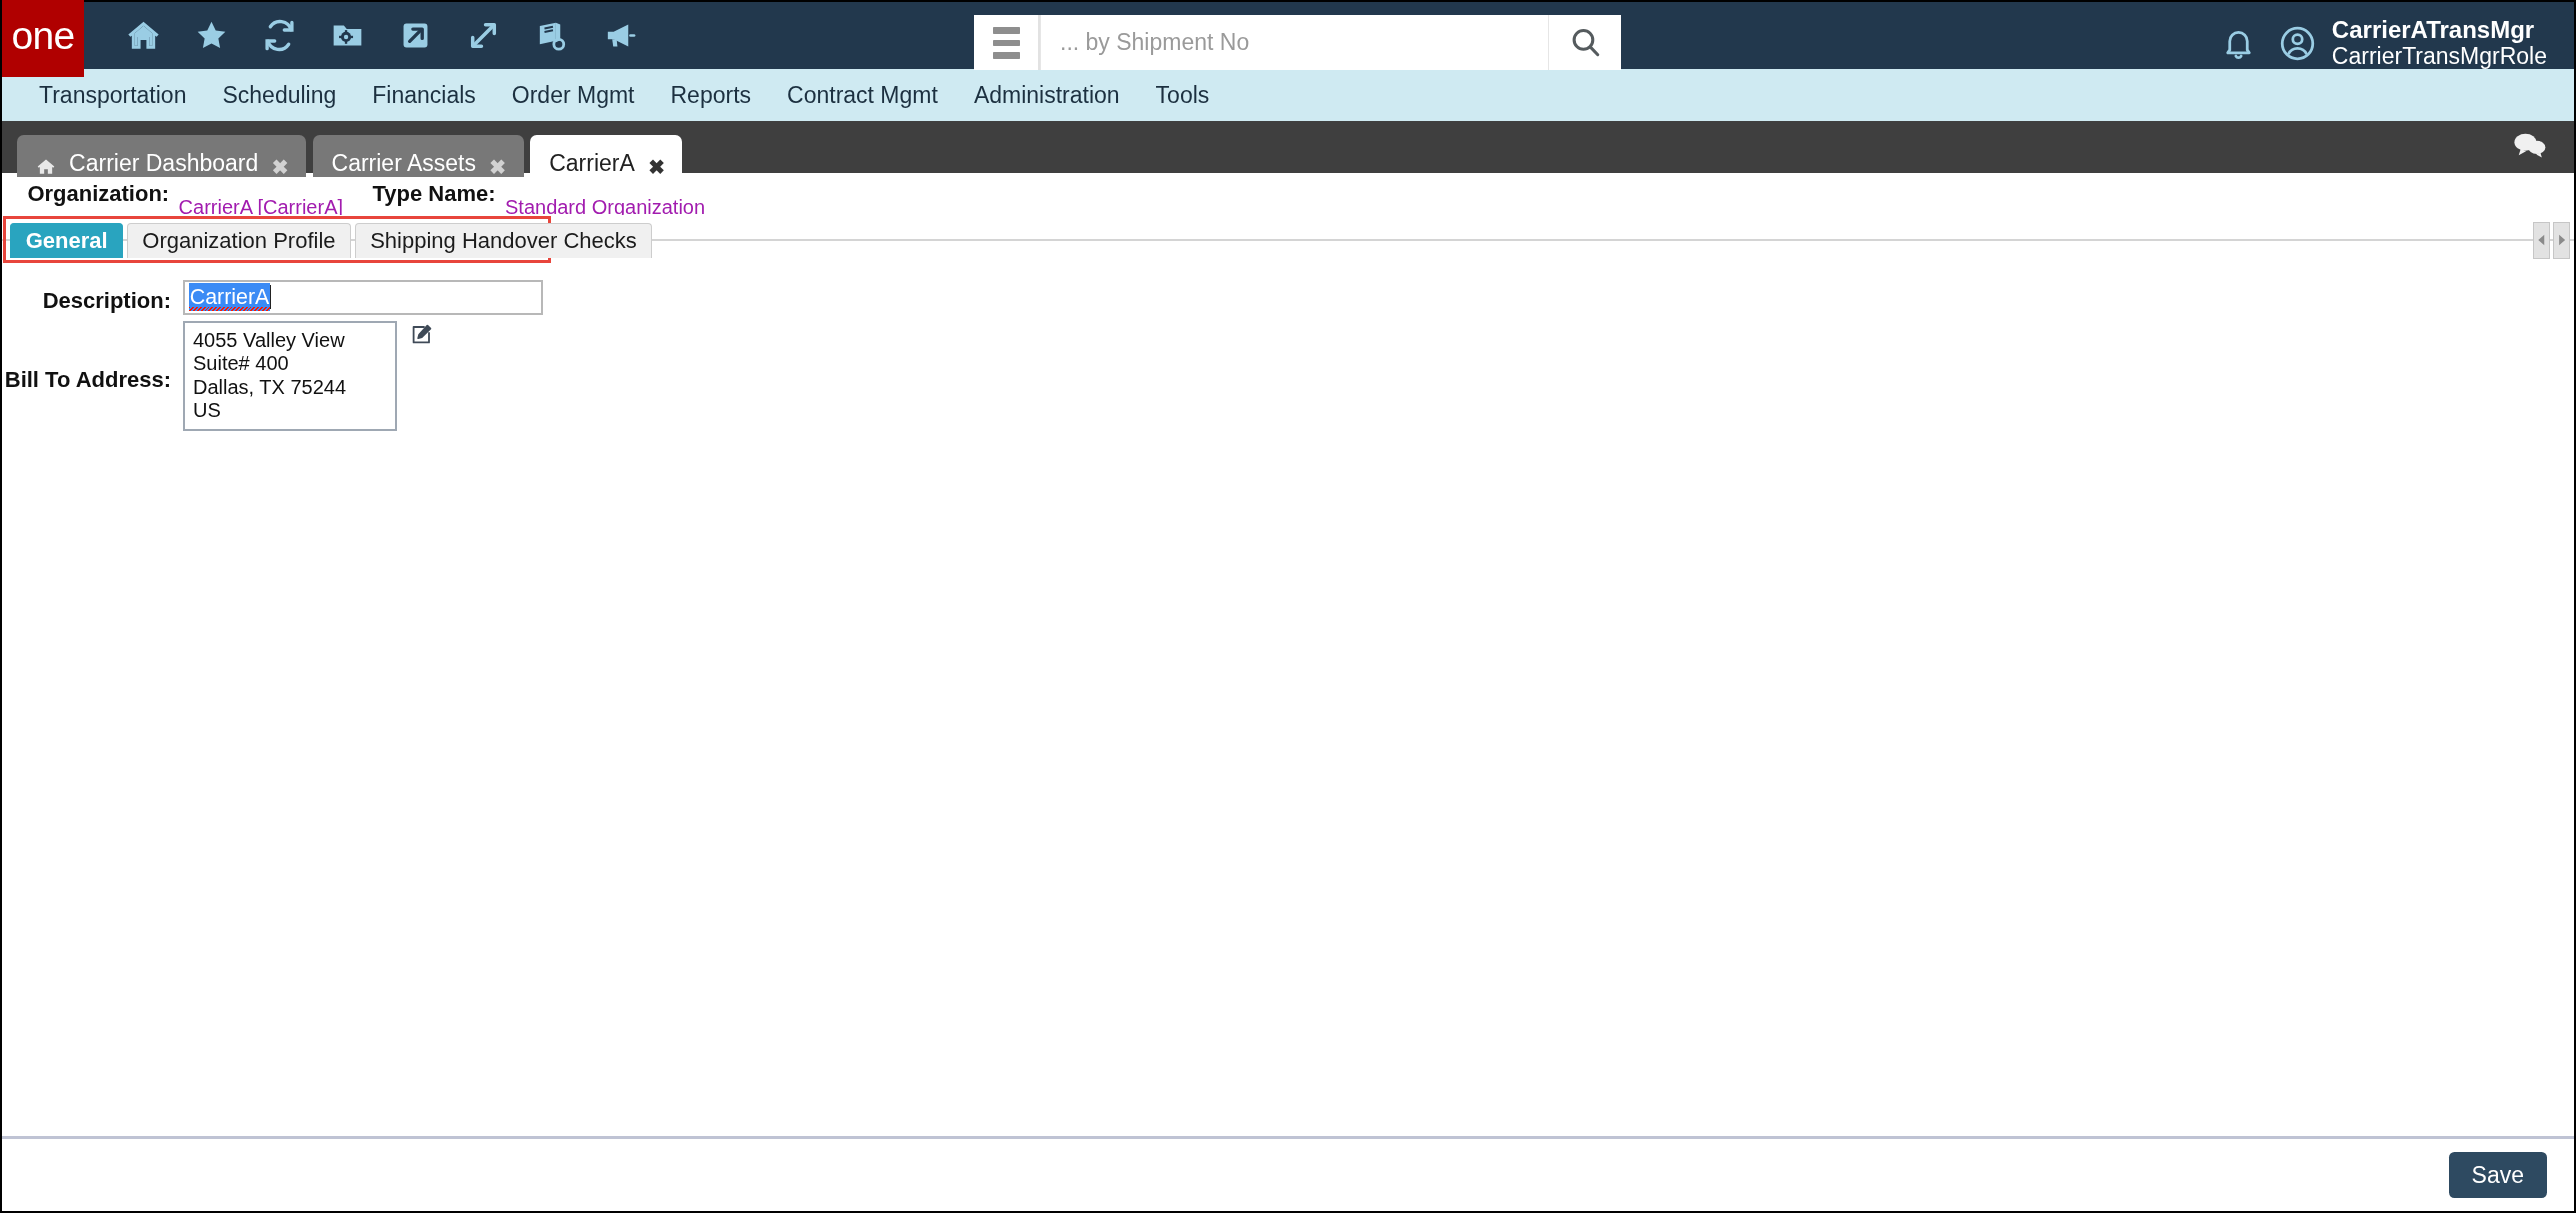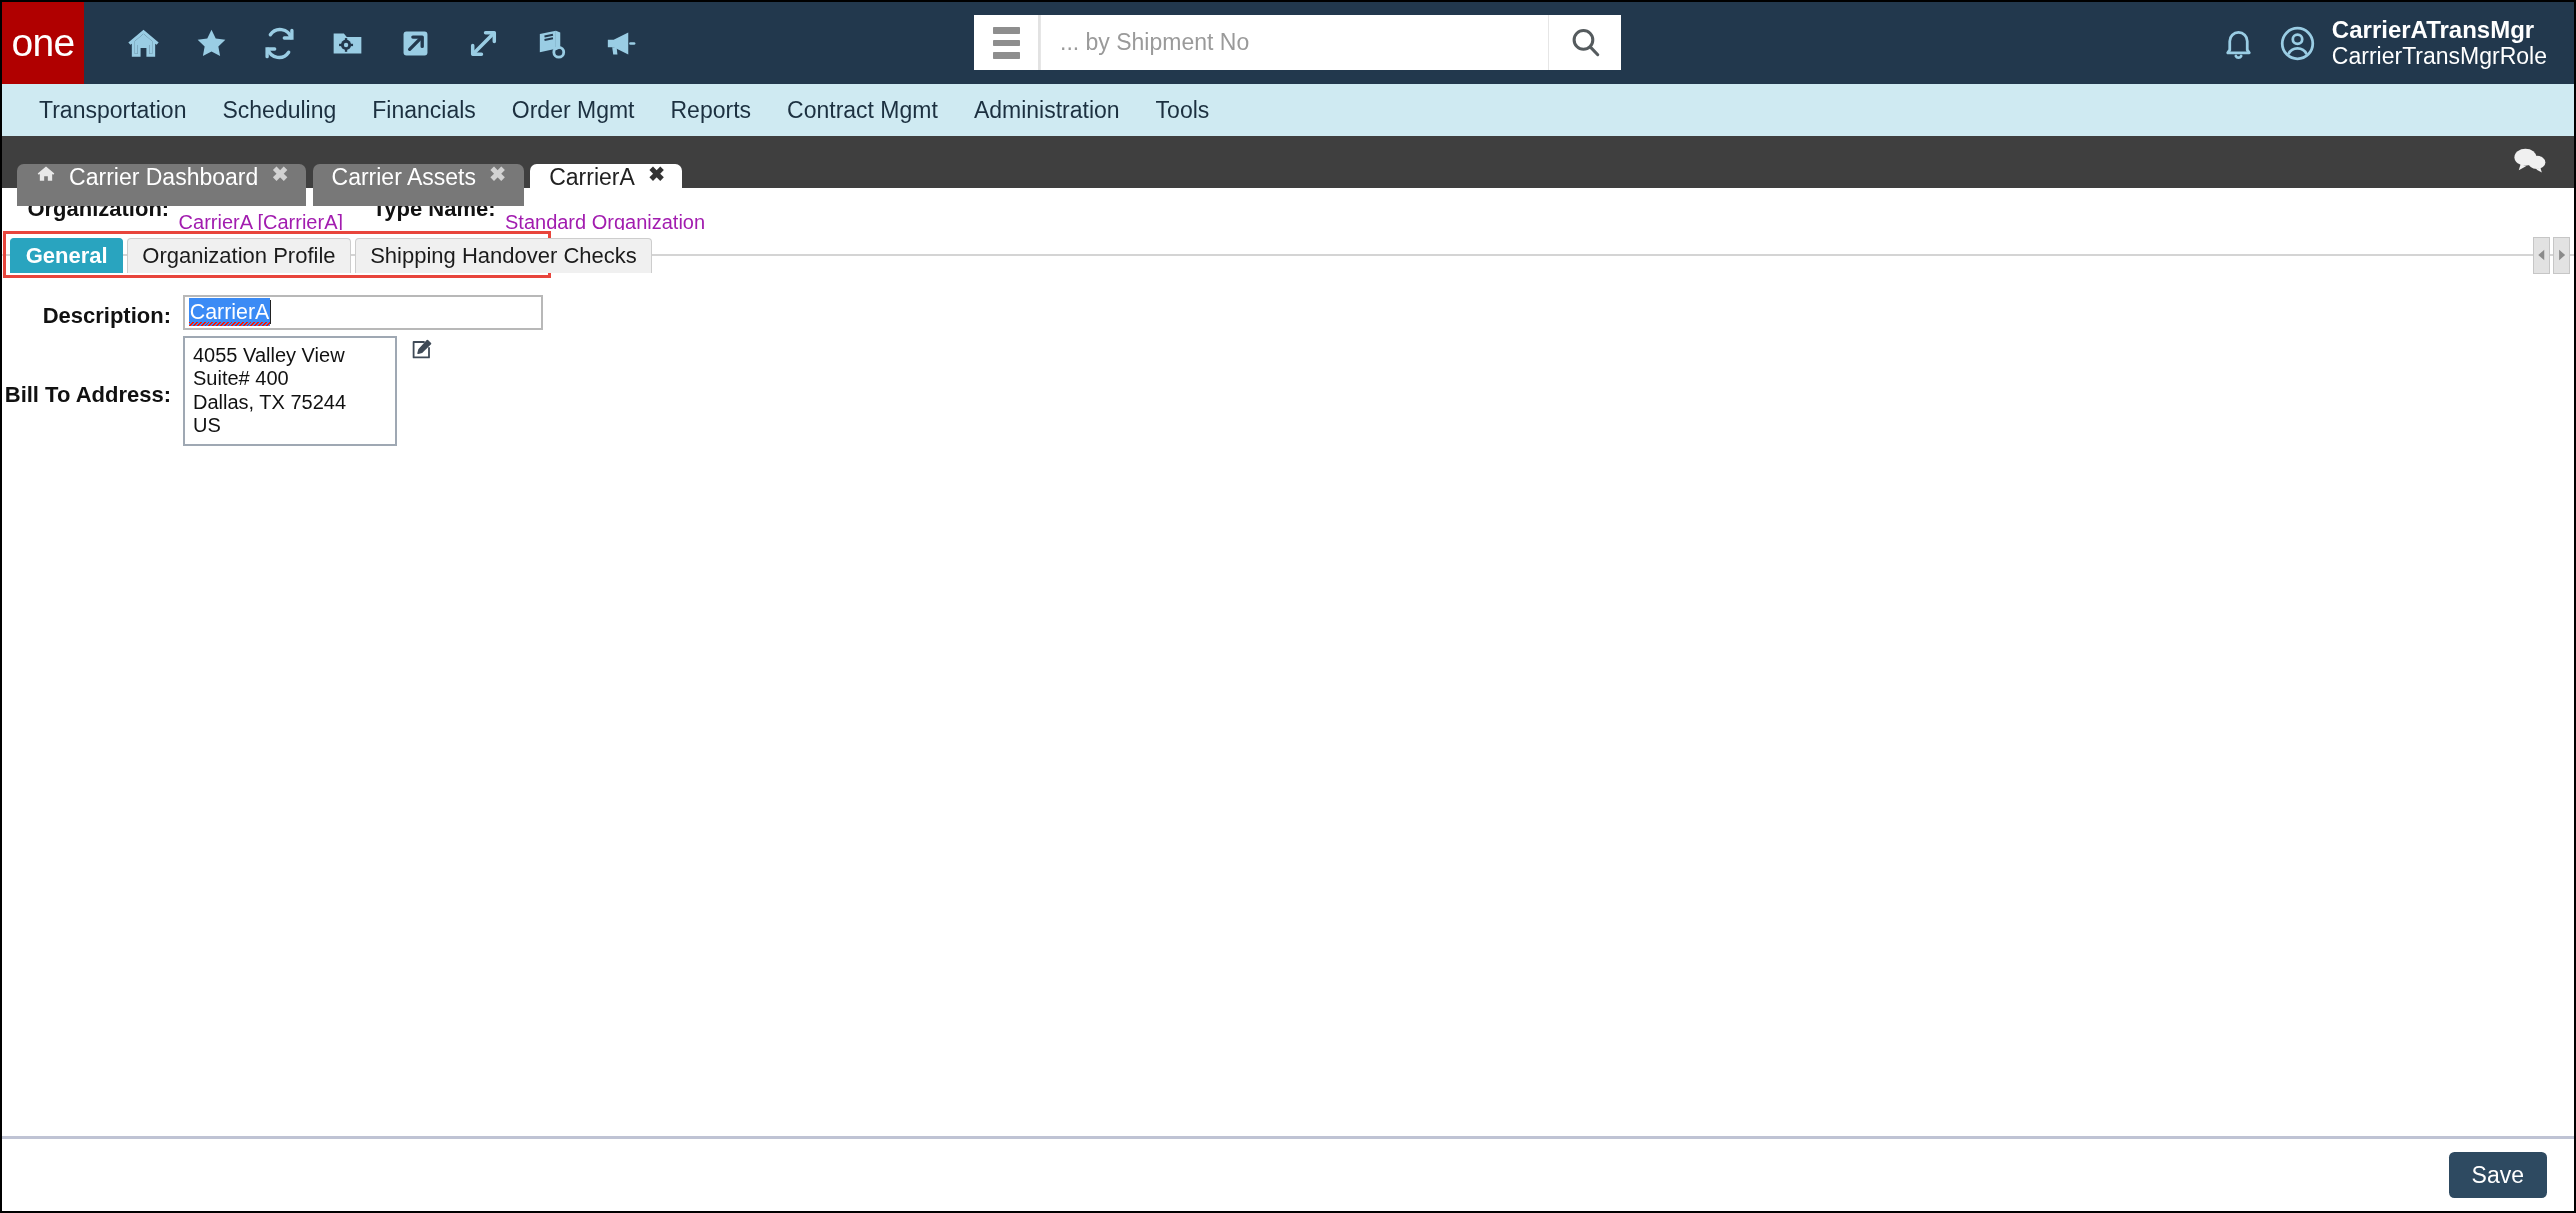--- a/index.html
+++ b/index.html
@@ -15,21 +15,21 @@
     height: 1213px;
     position: relative;
     border: 2.7px solid #000000;
     background: #ffffff;
     display: flex;
     flex-direction: column;
   }
 
   
   .header {
-    height: 82px;
+    height: 67px;
     background: #22384d;
     display: flex;
     align-items: center;
     flex: 0 0 auto;
     position: relative;
   }
   .logo {
     width: 82px;
     height: 82px;
     background: #b00000;
@@ -165,27 +165,27 @@
     align-items: flex-end;
     padding-left: 14.7px;
     position: relative;
     flex: 0 0 auto;
   }
   .tab {
     height: 42px;
     background: #787878;
     border-radius: 6.7px 6.7px 0 0;
     display: flex;
-    align-items: flex-start;
+    align-items: flex-end;
     gap: 13.4px;
     padding: 0 17.4px 0 19px;
     margin-right: 6.7px;
     cursor: pointer;
     position: relative;
-    top: 18px;
+    top: 4px;
   }
   .tab.active { background: #ffffff; }
   .tab-label { font-size: 23px; color: #ffffff; white-space: nowrap; }
   .tab.active .tab-label { color: #222222; }
   .tab-close {
     font-size: 20px;
     font-weight: bold;
     color: #d2d2d2;
     line-height: 1;
     cursor: pointer;

